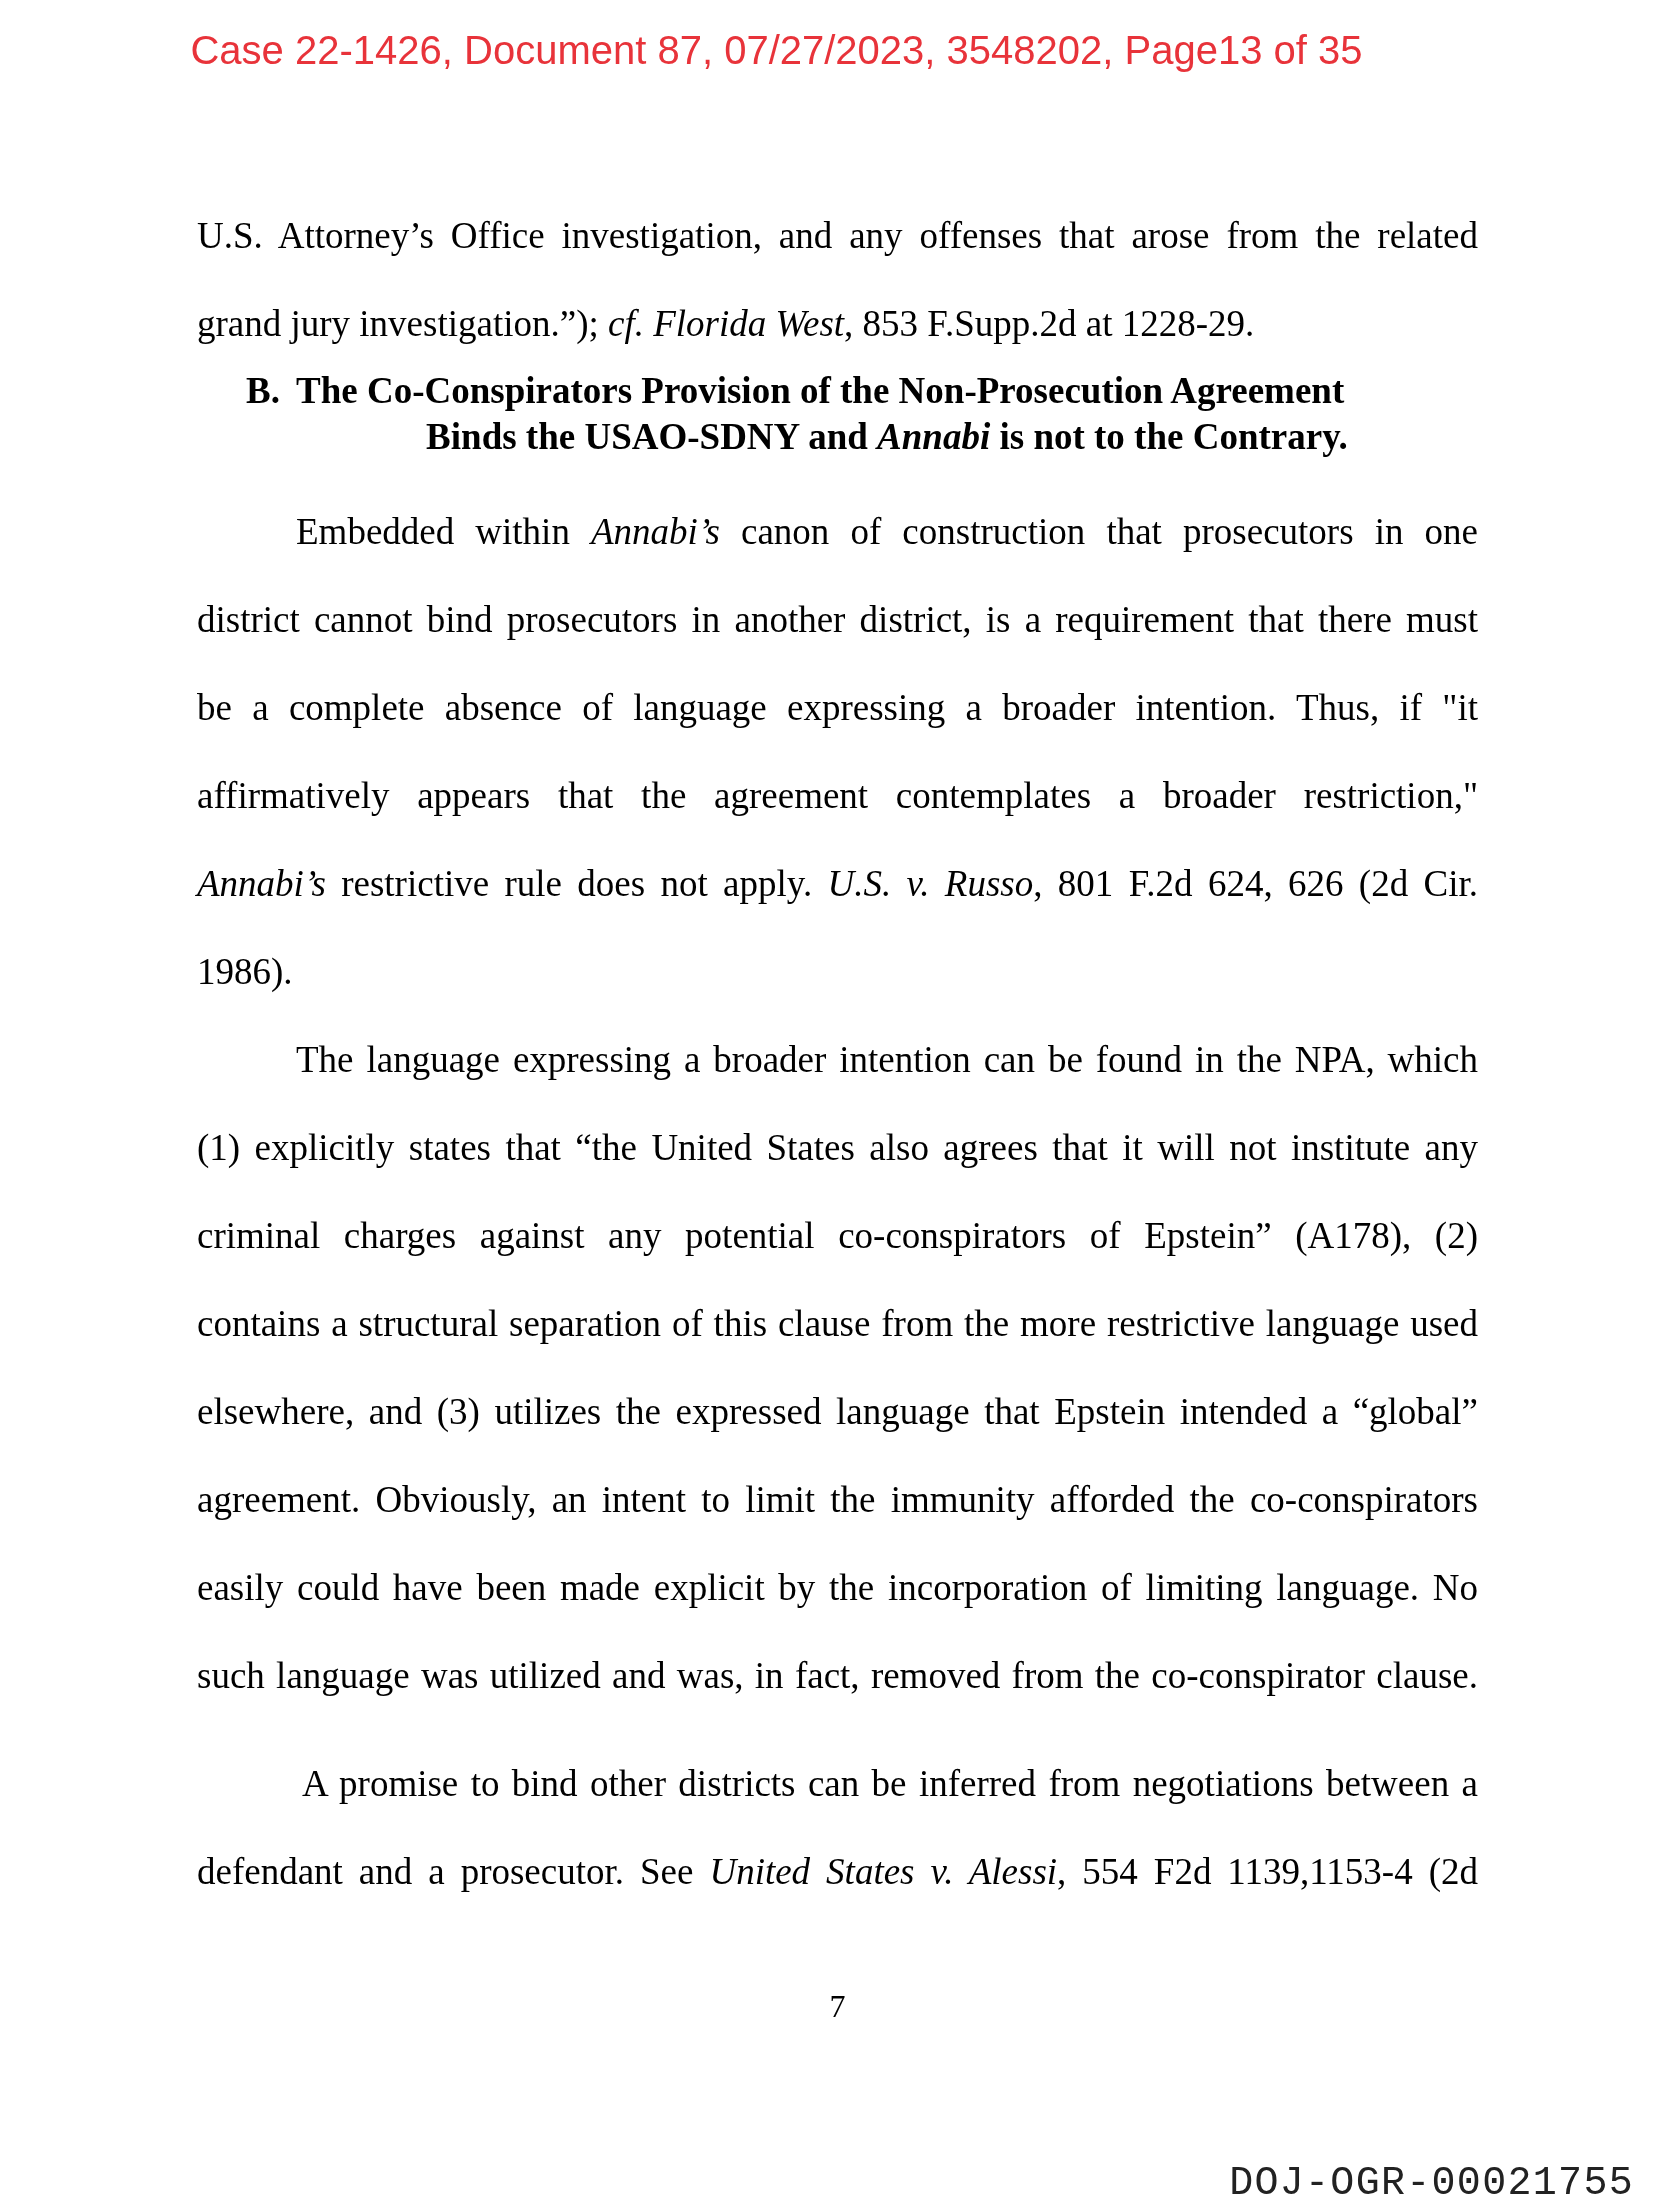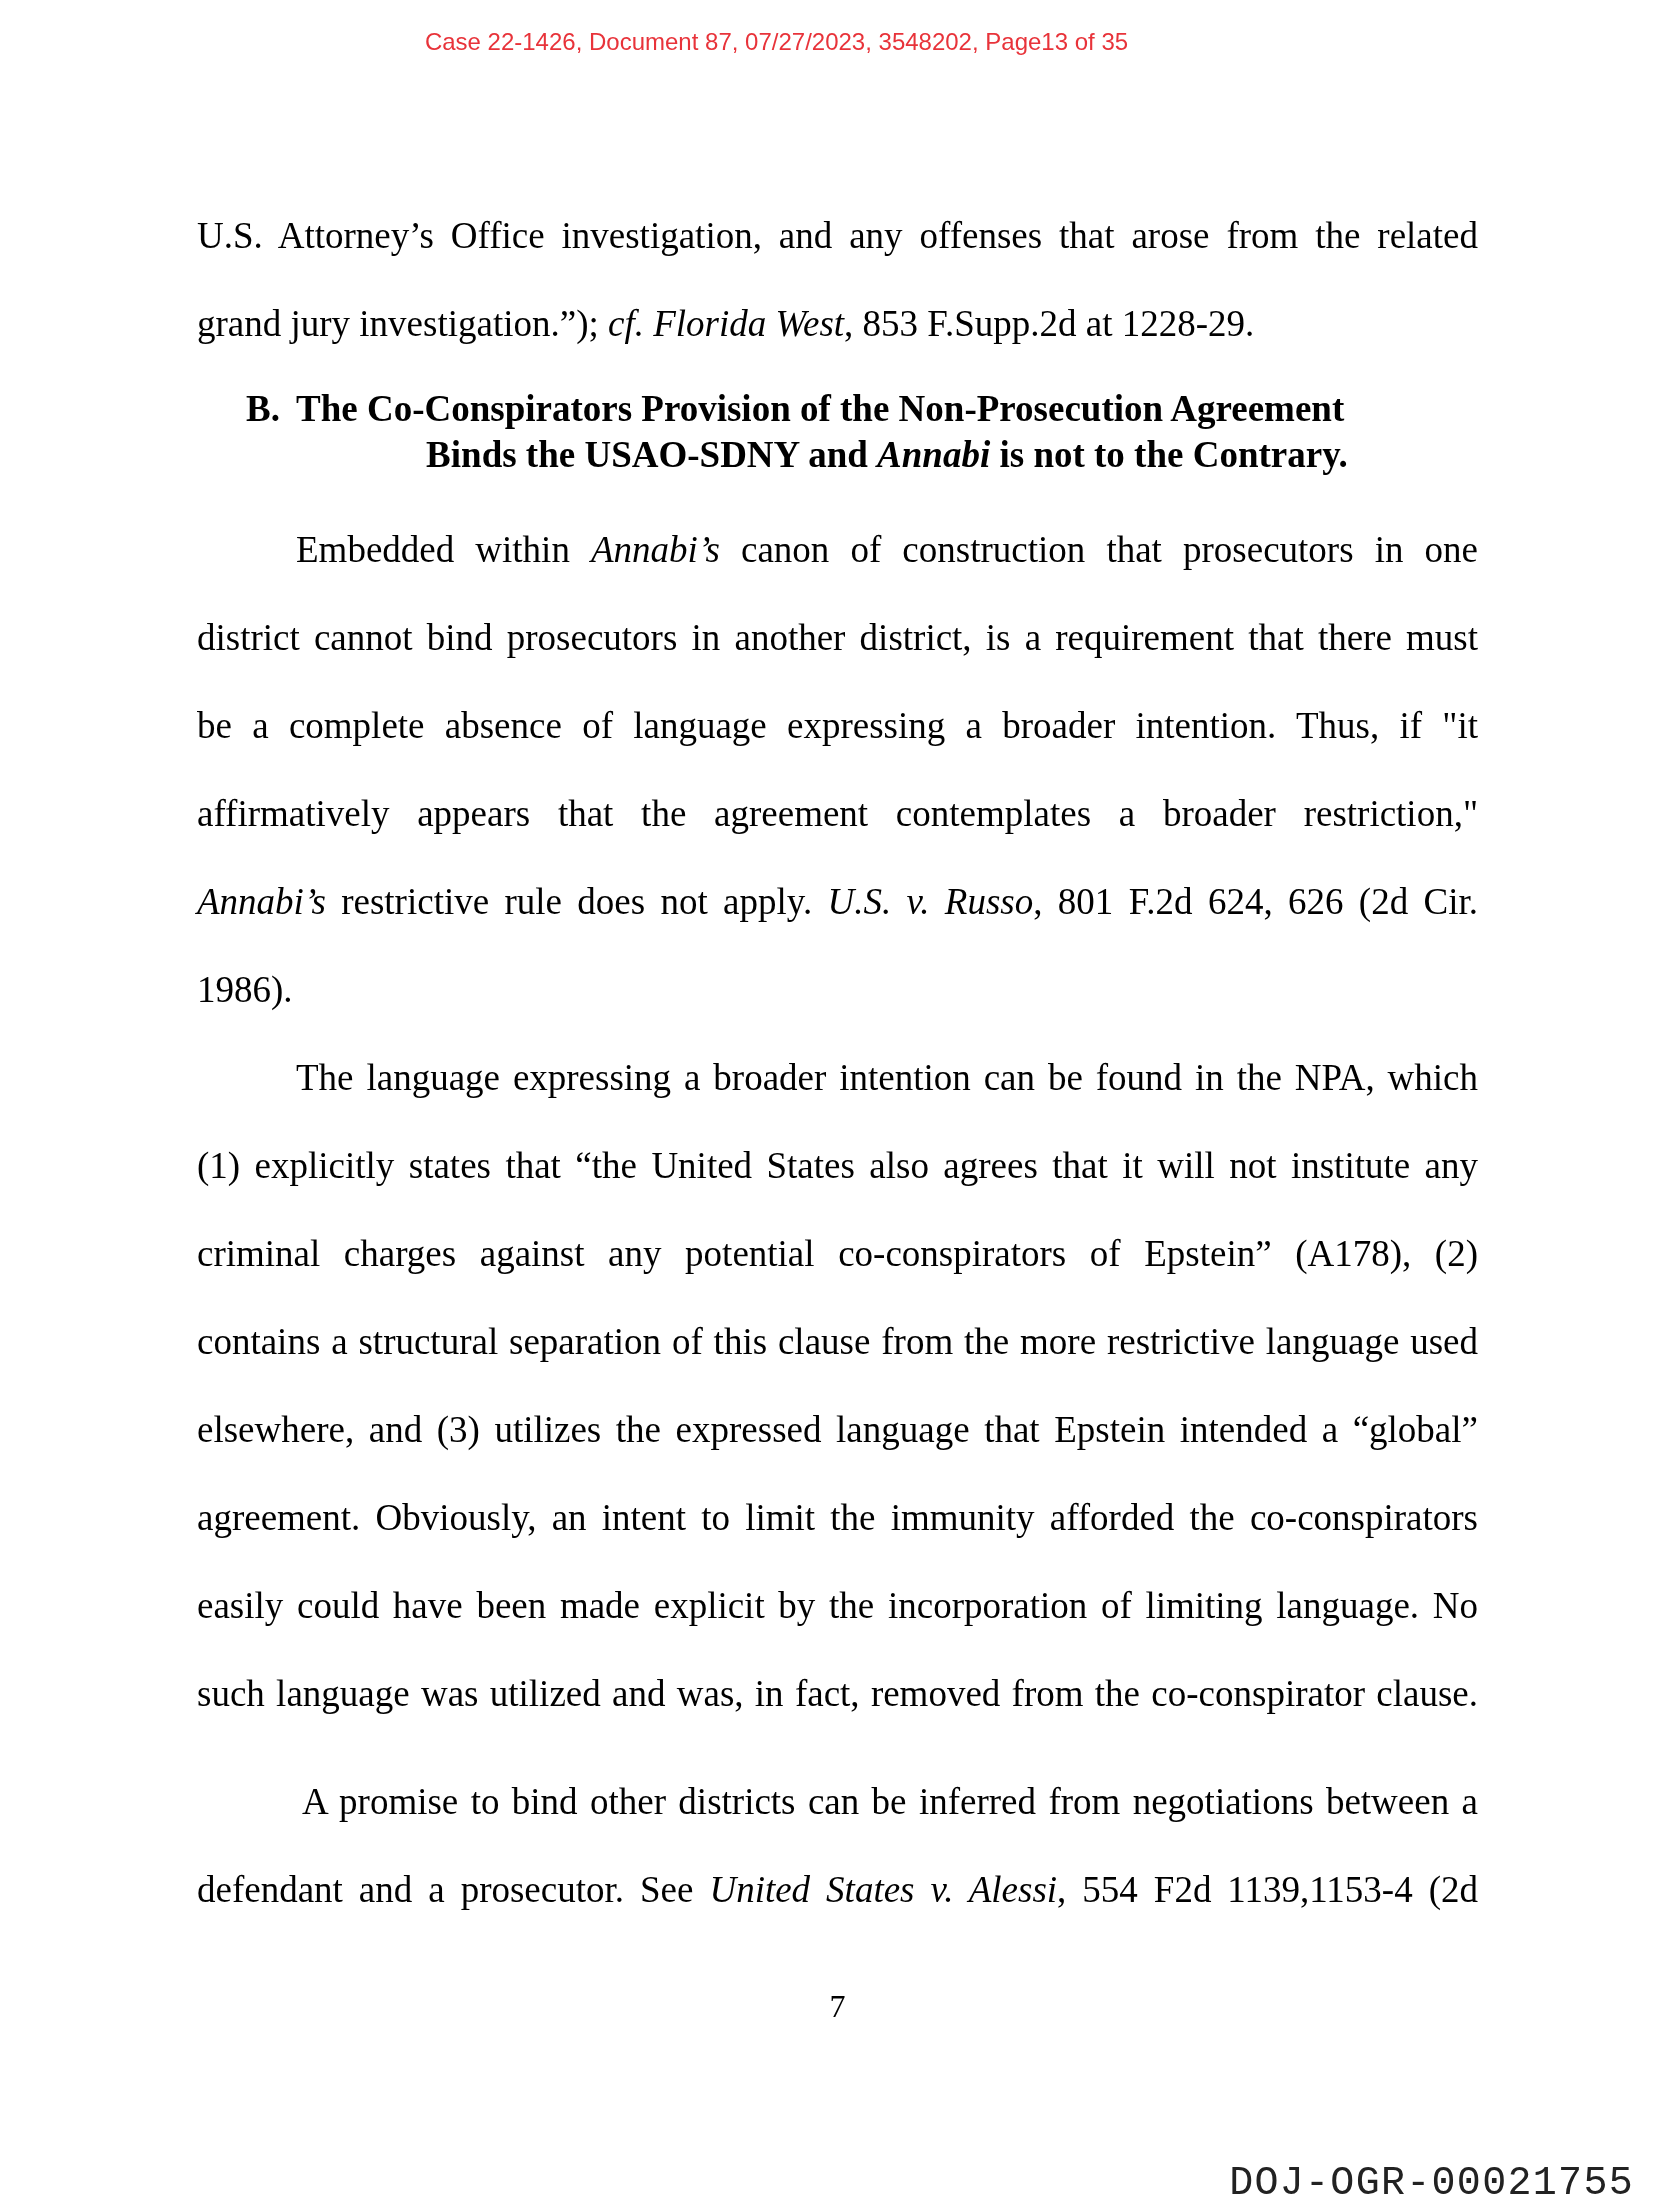--- a/index.html
+++ b/index.html
@@ -15,21 +15,21 @@
     font-family: "Liberation Serif", "DejaVu Serif", serif;
     color: #000000;
   }
   .case-header {
     position: absolute;
     top: 28px;
     left: 0;
     width: 1553px;
     text-align: center;
     font-family: "Liberation Sans", "DejaVu Sans", sans-serif;
-    font-size: 24px;
+    font-size: 40px;
     color: #e8333a;
     letter-spacing: 0px;
   }
   .page-body {
     position: absolute;
     left: 197px;
     top: 192px;
     width: 1281px;
   }
   .line {
@@ -47,21 +47,21 @@
     padding-left: 99px;
   }
   .line.indent2 {
     padding-left: 105px;
   }
   .heading {
     margin-left: 49px;
     font-weight: bold;
     font-size: 37px;
     line-height: 46px;
-    margin-top: 18px;
+    margin-top: 0;
     margin-bottom: 28px;
   }
   .heading .h-line {
     display: block;
     white-space: nowrap;
   }
   .heading .h-letter {
     display: inline-block;
     width: 50px;
   }

